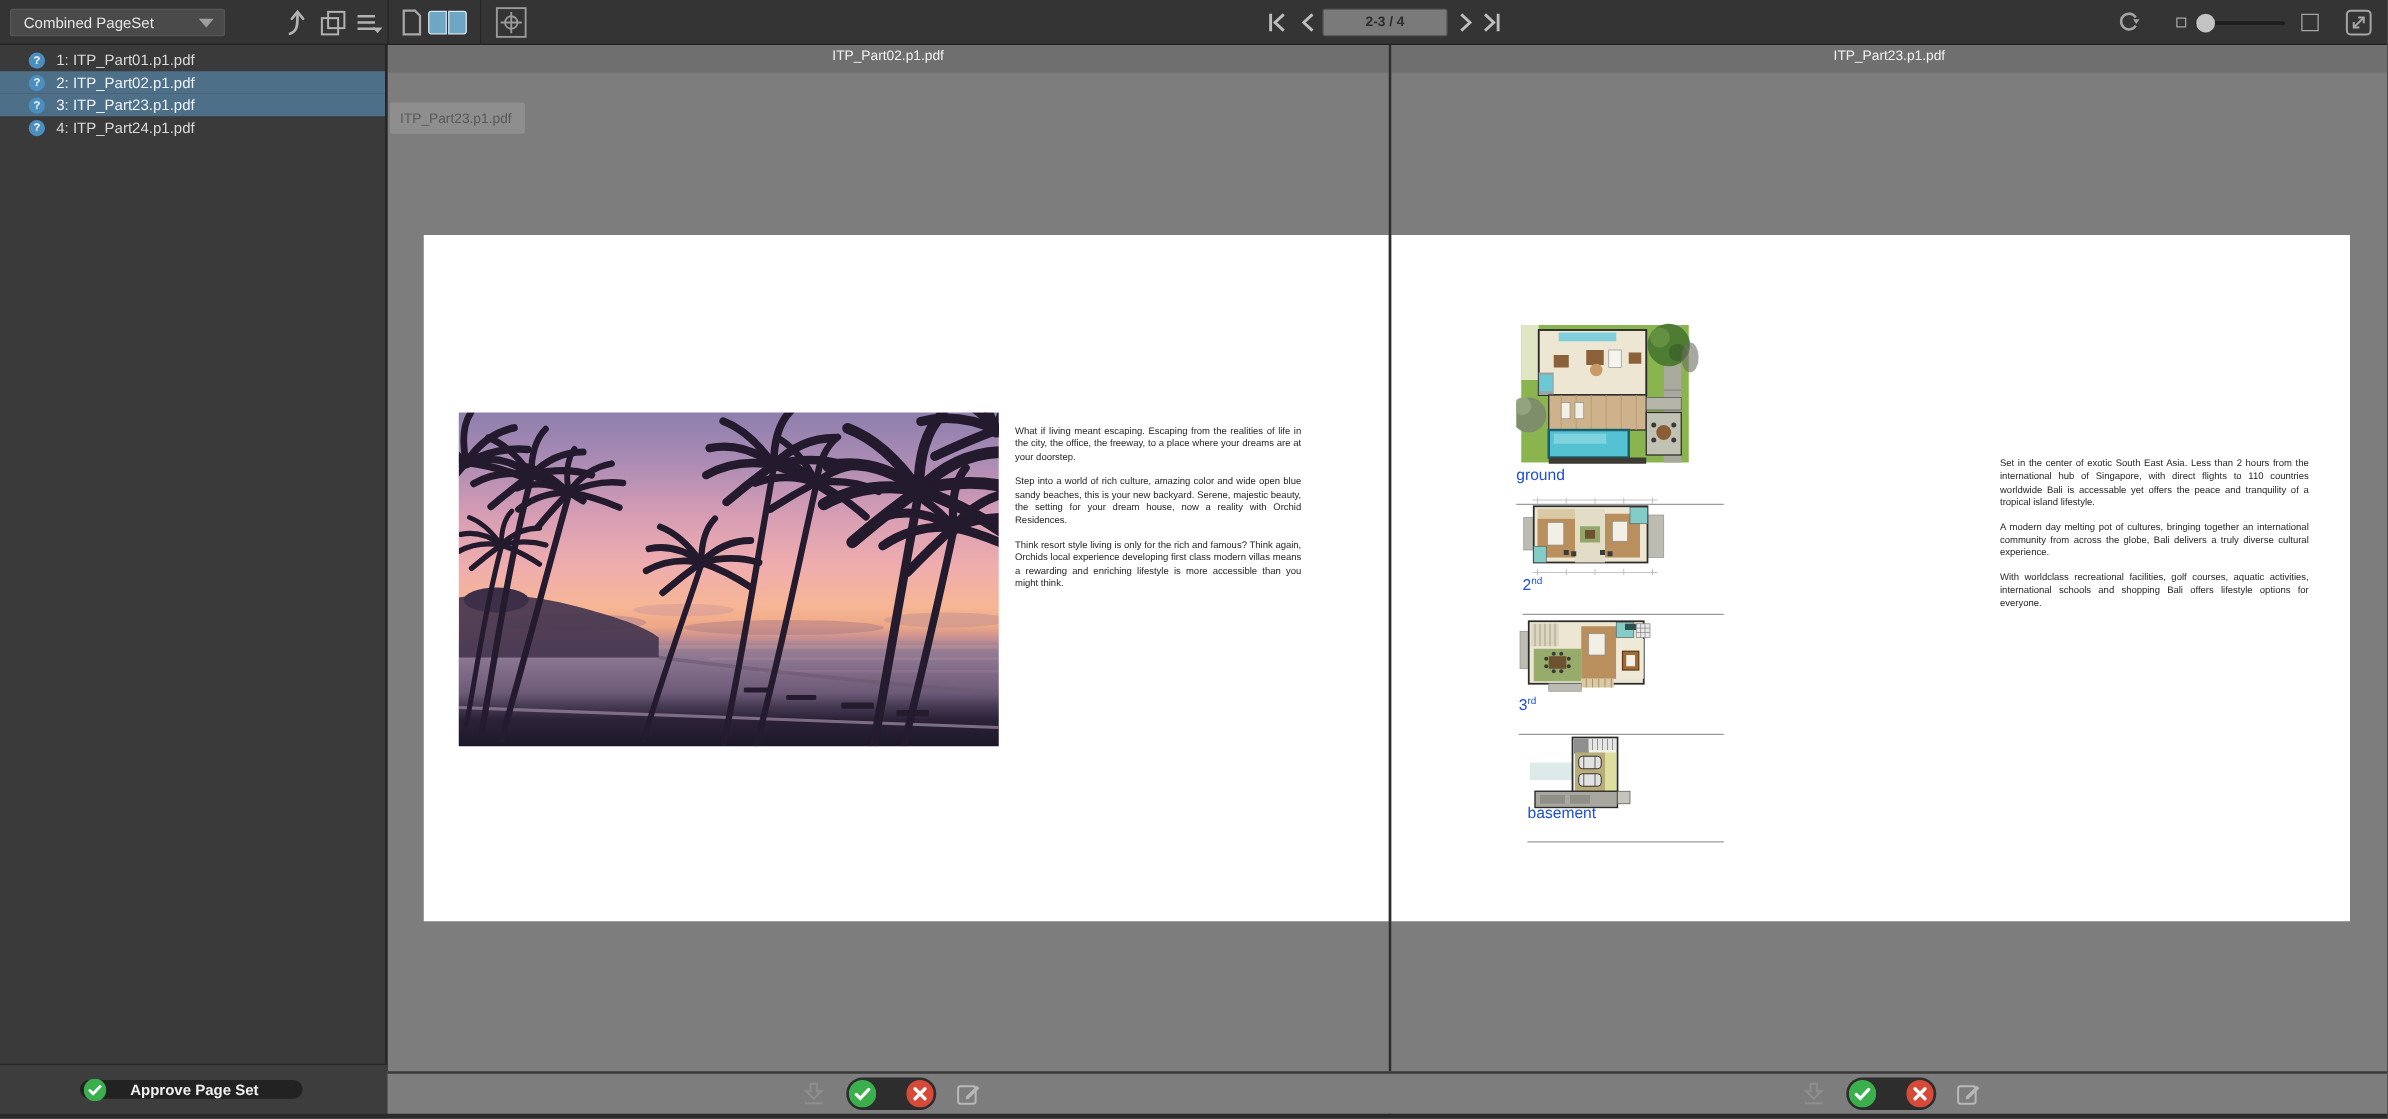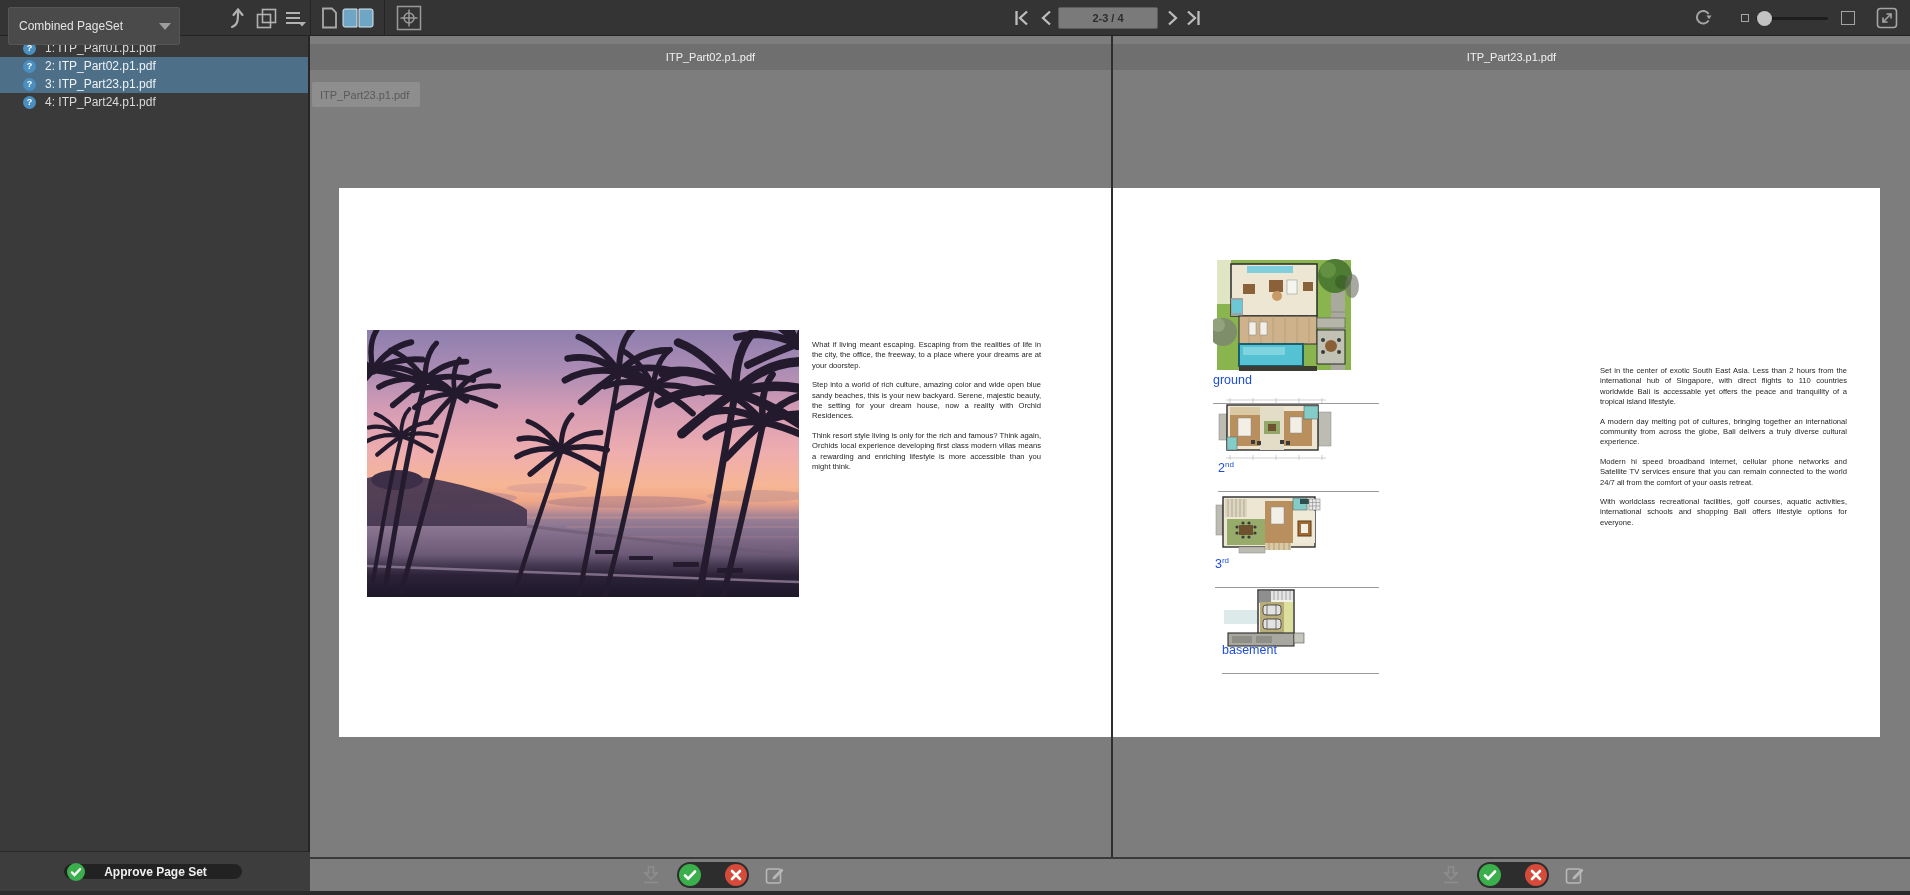--- a/index.html
+++ b/index.html
@@ -6,21 +6,21 @@
   html,body { background:#2b2b2b; }
   #app {
     position:relative; width:1910px; height:895px; overflow:hidden;
     background:#7d7d7d; font-family:"Liberation Sans", sans-serif;
   }
 
   
   .toolbar { position:absolute; left:0; top:0; width:1910px; height:36px;
              background:#343434; border-bottom:1px solid #222; z-index:30; }
   .tb-sep { position:absolute; top:0; width:1px; height:36px; background:#252525; }
-  .dropdown { position:absolute; left:8px; top:7px; width:172px; height:38px;
+  .dropdown { position:absolute; left:8px; top:7px; width:172px; height:22px;
               background:#4a4a4a; border:1px solid #565656; border-radius:2px;
               display:flex; align-items:center; cursor:default; }
   .dd-label { flex:1; padding-left:10px; font-size:12px; color:#e4e4e4; white-space:nowrap; }
   .dd-caret { width:0; height:0; margin-right:8px;
               border-left:6px solid transparent; border-right:6px solid transparent;
               border-top:7px solid #9e9e9e; }
   .tbicon { position:absolute; display:flex; align-items:center; justify-content:center; }
   .page-input { position:absolute; left:1058px; top:7px; width:100px; height:22px;
                 background:#7a7a7a; border:1px solid #5c5c5c; border-radius:2px;
                 text-align:center; font-size:11px; font-weight:bold; color:#2d2d2d;
@@ -47,21 +47,21 @@
   .sidebar-footer { position:absolute; left:0; top:815px; width:310px; height:40px;
                     background:#3d3d3d; border-top:1px solid #282828;
                     display:flex; align-items:center; }
   .approve-pill { margin-left:64px; width:178px; height:15px; background:#222;
                   border-radius:12px; display:flex; align-items:center; cursor:default; }
   .approve-pill .circ { width:18px; height:18px; margin-left:3px; flex:0 0 18px; }
   .approve-pill .lbl { flex:1; text-align:center; padding-right:16px;
                        font-size:12px; font-weight:bold; color:#efefef; }
 
   
-  .hdr { position:absolute; top:44px; height:26px; background:#6f6f6f;
+  .hdr { position:absolute; top:32px; height:26px; background:#6f6f6f;
          display:flex; align-items:center; justify-content:center;
          font-size:11px; color:#f2f2f2; z-index:10; }
   .hdr-left  { left:310px; width:801px; }
   .hdr-right { left:1113px; width:797px; }
   .v-divider { position:absolute; left:1111px; top:36px; width:2px; height:855px;
                background:#2e2e2e; z-index:15; }
   .tooltip { position:absolute; left:312px; top:82px; width:108px; height:25px;
              background:#8e8e8e; border-radius:2px; display:flex; align-items:center;
              padding-left:8px; font-size:11px; color:#595959; z-index:25; }
 
@@ -474,21 +474,20 @@
       <rect x="34" y="48" width="16" height="7" fill="#8f8f88"></rect>
       <rect x="72" y="45" width="10" height="10" fill="#c5c5bc" stroke="#555" stroke-width="0.6"></rect>
     </svg>
     <div class="floor-label" style="left:109px; top:454px; width:157px;">
       <span>basement</span><sup></sup>
     </div>
 
     <div class="body-col col-right">
       <p>Set in the center of exotic South East Asia. Less than 2 hours from the international hub of Singapore, with direct flights to 110 countries worldwide Bali is accessable yet offers the peace and tranquility of a tropical island lifestyle.</p>
       <p>A modern day melting pot of cultures, bringing together an international community from across the globe, Bali delivers a truly diverse cultural experience.</p>
-      <p>Modern hi speed broadband internet, cellular phone networks and Satellite TV services ensure that you can remain connected to the world 24/7 all from the comfort of your oasis retreat.</p>
       <p>With worldclass recreational facilities, golf courses, aquatic activities, international schools and shopping Bali offers lifestyle options for everyone.</p>
     </div>
   </div>
 
   <div class="bottom-bar">
     <div class="pg-actions" style="left:318px;">
       <svg width="22" height="22" viewBox="0 0 22 22" fill="none" stroke="#8e8e8e" stroke-width="1.6">
         <path d="M8.5,3 L13.5,3 L13.5,9 L17,9 L11,15 L5,9 L8.5,9 Z"></path>
         <line x1="4" y1="18.5" x2="18" y2="18.5"></line>
       </svg>

